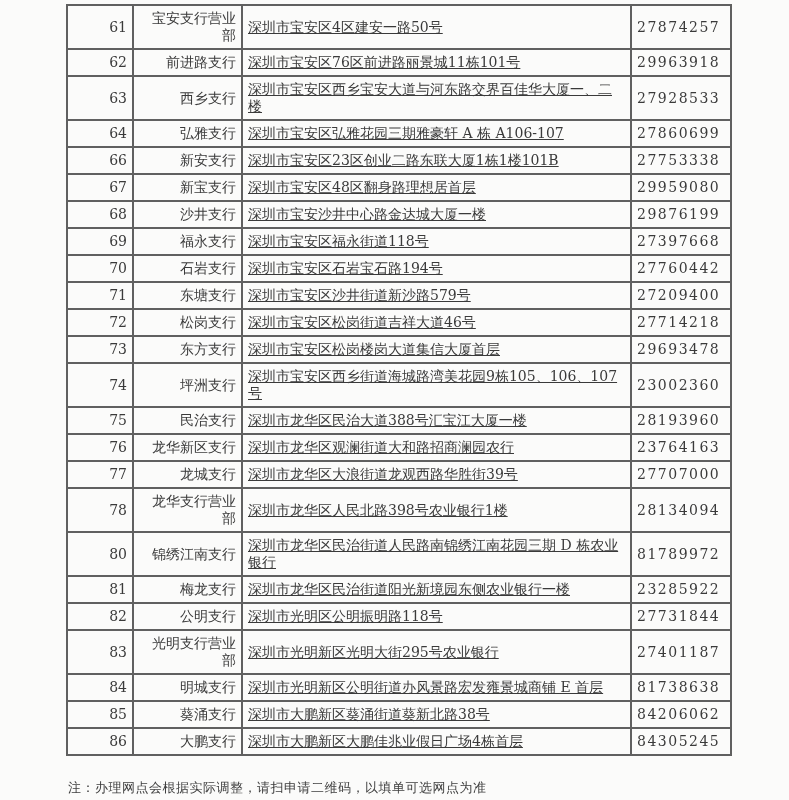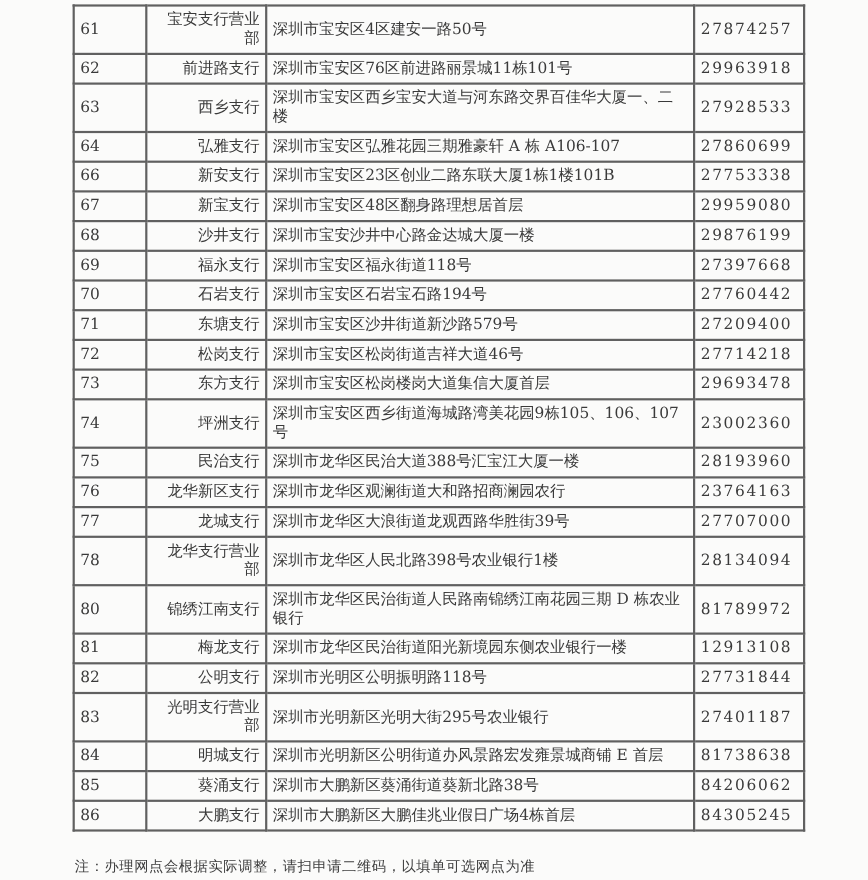--- a/index.html
+++ b/index.html
@@ -23,31 +23,32 @@
   }
   table.branch-table td {
     border: 2px solid #606060;
     font-size: 14px;
     line-height: 17px;
     padding: 4px 5px;
     vertical-align: middle;
     color: #3a3a3a;
   }
   td.c-num {
-    text-align: left;
+    text-align: right;
     font-size: 14px;
   }
   td.c-name {
     text-align: right;
     padding-left: 6px;
   }
   td.c-addr {
     text-align: left;
     padding-left: 5px;
     padding-right: 4px;
+    text-decoration: underline;
   }
   td.c-phone {
     letter-spacing: 1.5px;
   }
   .footnote {
     position: absolute;
     left: 68px; top: 779px;
     font-size: 13px;
     letter-spacing: 0.5px;
     color: #3e3e3e;
@@ -172,21 +173,21 @@
         <tr>
     <td class="c-num">80</td>
     <td class="c-name">锦绣江南支行</td>
     <td class="c-addr">深圳市龙华区民治街道人民路南锦绣江南花园三期 D 栋农业银行</td>
     <td class="c-phone">81789972</td>
   </tr>
         <tr>
     <td class="c-num">81</td>
     <td class="c-name">梅龙支行</td>
     <td class="c-addr">深圳市龙华区民治街道阳光新境园东侧农业银行一楼</td>
-    <td class="c-phone">12913108</td>
+    <td class="c-phone">23285922</td>
   </tr>
         <tr>
     <td class="c-num">82</td>
     <td class="c-name">公明支行</td>
     <td class="c-addr">深圳市光明区公明振明路118号</td>
     <td class="c-phone">27731844</td>
   </tr>
         <tr>
     <td class="c-num">83</td>
     <td class="c-name">光明支行营业部</td>

